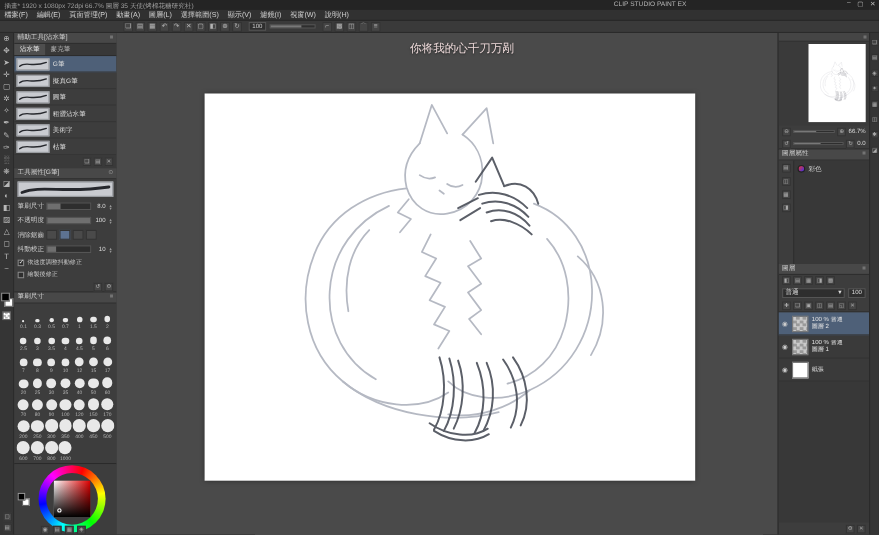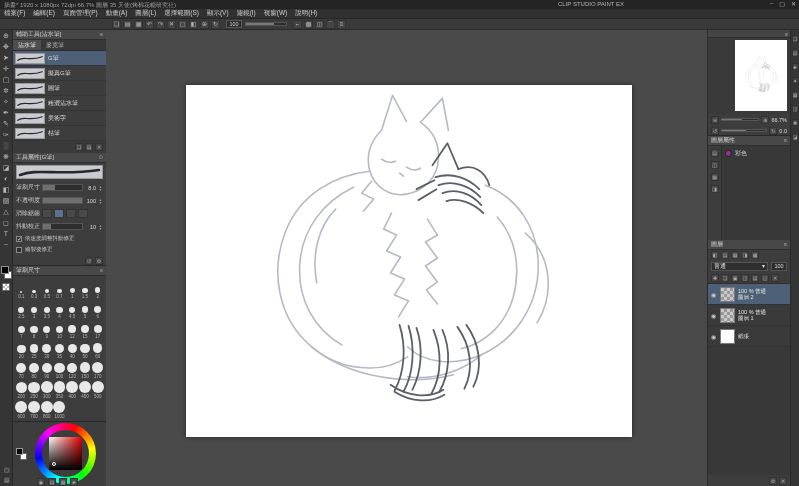--- a/index.html
+++ b/index.html
@@ -612,20 +612,21 @@
             <path d="M272,242 C285,260 289,284 279,304"></path>
             <path d="M281,240 C294,258 298,282 288,302"></path>
             <path d="M205,300 C222,312 244,314 258,305"></path>
             <path d="M209,307 C226,318 246,318 259,310"></path>
           </g>
         </g>
       </svg>
     </div>
   </div>
 
+  <div class="subtitle2">你将我的心千刀万剐</div>
 
   <div id="right-dock">
 
     <div class="panel" id="navigator-panel">
       <div class="nav-hdr">
         <span class="hdr-icon">≡</span>
       </div>
       <div class="nav-thumb-zone">
         <div class="nav-thumb">
           <svg viewBox="0 0 447 352" preserveAspectRatio="xMidYMid meet">

